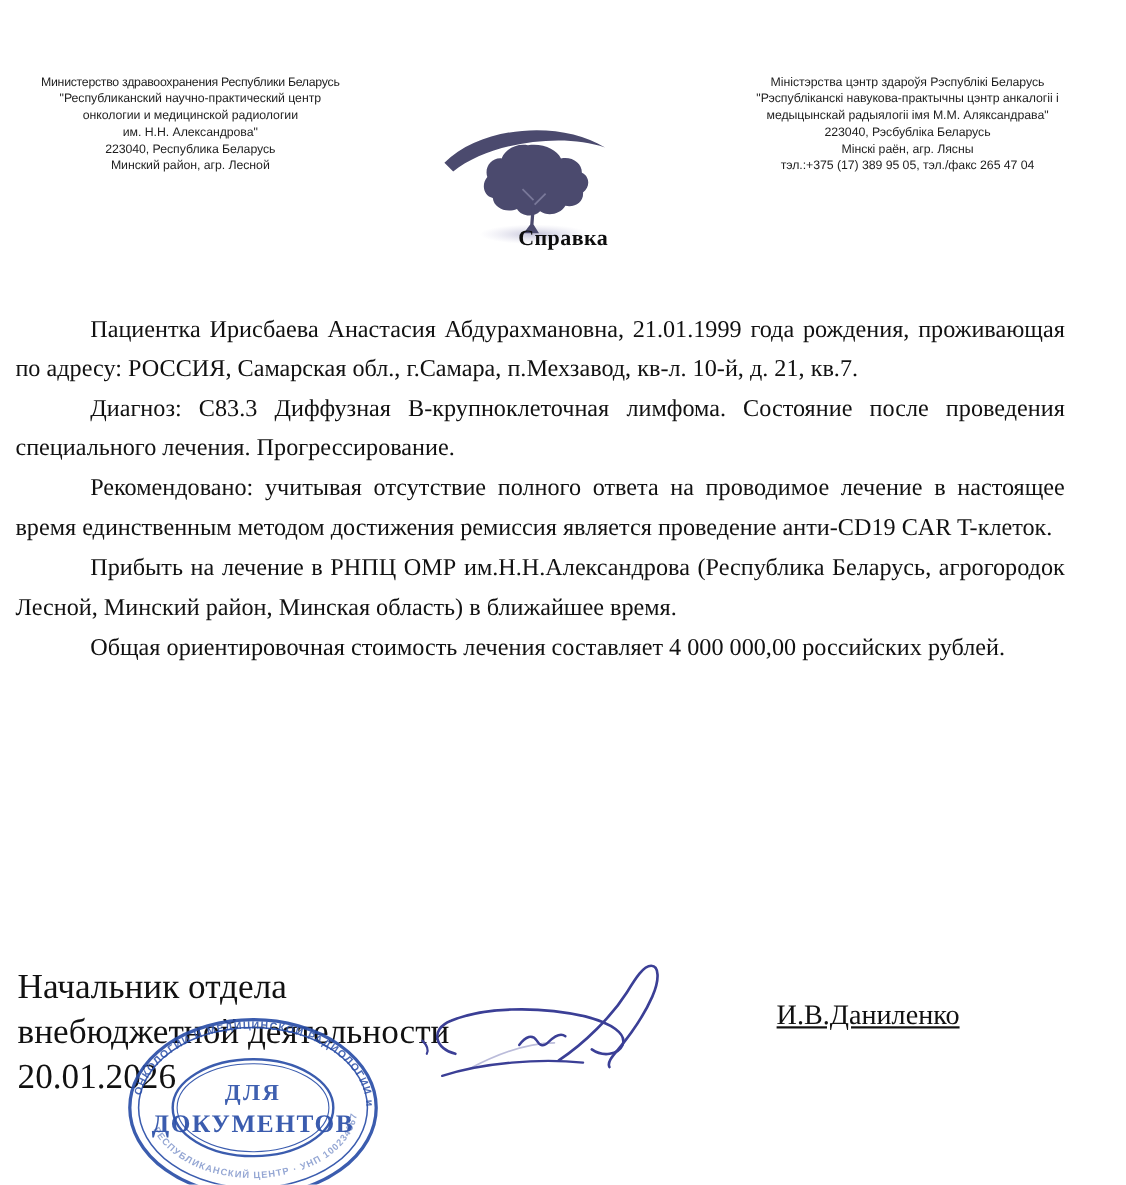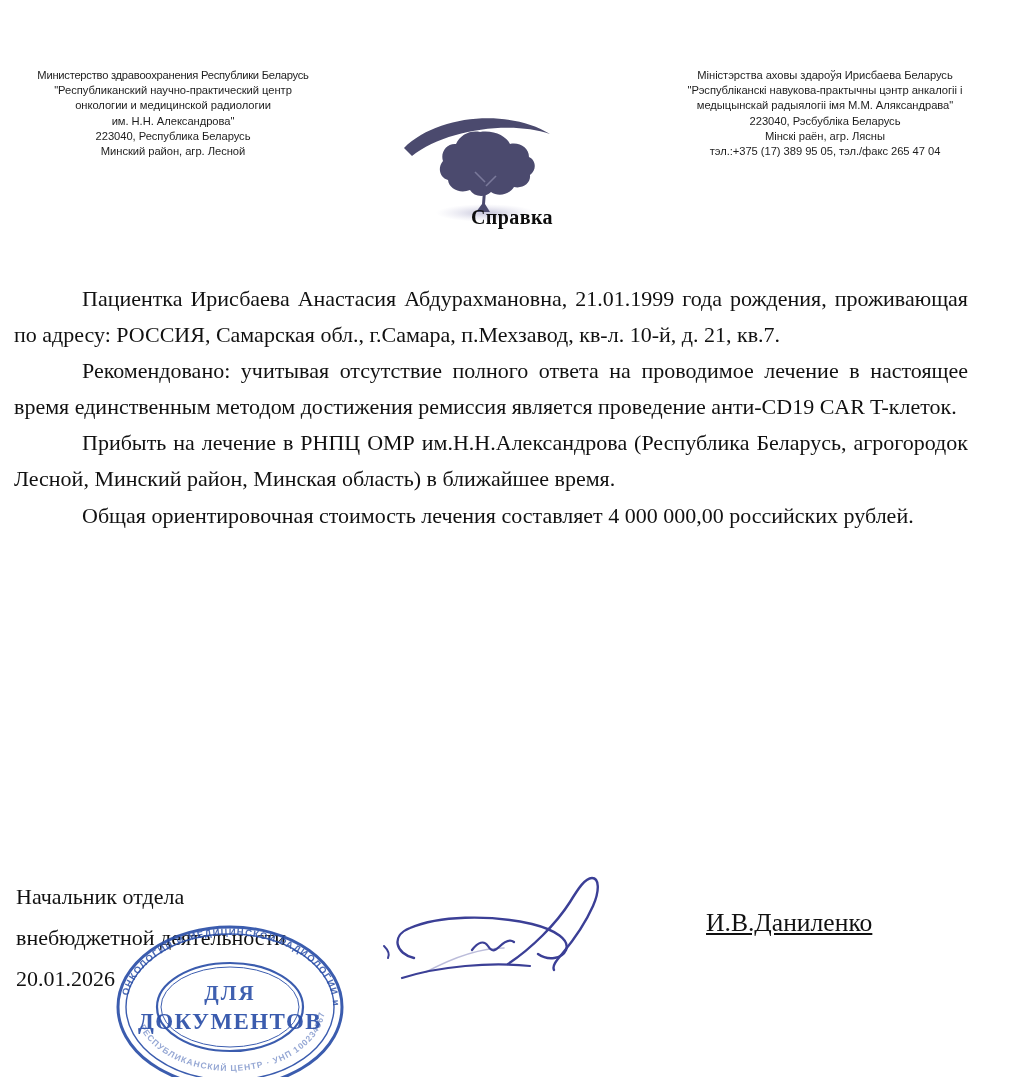--- a/index.html
+++ b/index.html
@@ -94,21 +94,21 @@
     text-align: justify;
     text-align-last: left;
   }
 
   
   .sign-block {
     position: absolute;
     left: 16px;
     top: 876px;
     width: 420px;
-    font-size: 22px;
+    font-size: 32px;
     line-height: 41px;
     color: #111111;
   }
   .sign-line { display: block; white-space: nowrap; }
 
   .signer-name {
     position: absolute;
     left: 706px;
     top: 908px;
     font-size: 25.6px;
@@ -159,21 +159,21 @@
     <div class="lh-block lh-left">
       <span class="lh-line">Министерство здравоохранения Республики Беларусь</span>
       <span class="lh-line">"Республиканский научно-практический центр</span>
       <span class="lh-line">онкологии и медицинской радиологии</span>
       <span class="lh-line">им. Н.Н. Александрова"</span>
       <span class="lh-line">223040, Республика Беларусь</span>
       <span class="lh-line">Минский район, агр. Лесной</span>
     </div>
 
     <div class="lh-block lh-right">
-      <span class="lh-line">Міністэрства аховы здароўя Ирисбаева Беларусь</span>
+      <span class="lh-line">Міністэрства цэнтр здароўя Рэспублікі Беларусь</span>
       <span class="lh-line">"Рэспубліканскі навукова-практычны цэнтр анкалогіі і</span>
       <span class="lh-line">медыцынскай радыялогіі імя М.М. Аляксандрава"</span>
       <span class="lh-line">223040, Рэсбубліка Беларусь</span>
       <span class="lh-line">Мінскі раён, агр. Лясны</span>
       <span class="lh-line">тэл.:+375 (17) 389 95 05, тэл./факс 265 47 04</span>
     </div>
 
     <div class="emblem">
       <svg viewBox="0 0 160 125" xmlns="http://www.w3.org/2000/svg" aria-hidden="true">
         <defs>
@@ -204,20 +204,21 @@
         <path d="M87 74 L77 64" stroke="#7a799a" stroke-width="1.6" fill="none"></path>
         <path d="M88 78 L98 68" stroke="#7a799a" stroke-width="1.6" fill="none"></path>
       </svg>
     </div>
   </div>
 
   <div class="doc-title">Справка</div>
 
   <div class="body-text">
     <p>Пациентка Ирисбаева Анастасия Абдурахмановна, 21.01.1999 года рождения, проживающая по адресу: РОССИЯ, Самарская обл., г.Самара, п.Мехзавод, кв-л. 10-й, д. 21, кв.7.</p>
+    <p>Диагноз: C83.3 Диффузная В-крупноклеточная лимфома. Состояние после проведения специального лечения. Прогрессирование.</p>
     <p>Рекомендовано: учитывая отсутствие полного ответа на проводимое лечение в настоящее время единственным методом достижения ремиссия является проведение анти-CD19 CAR T-клеток.</p>
     <p>Прибыть на лечение в РНПЦ ОМР им.Н.Н.Александрова (Республика Беларусь, агрогородок Лесной, Минский район, Минская область) в ближайшее время.</p>
     <p>Общая ориентировочная стоимость лечения составляет 4 000 000,00 российских рублей.</p>
   </div>
 
   <div class="sign-block">
     <span class="sign-line">Начальник отдела</span>
     <span class="sign-line">внебюджетной деятельности</span>
     <span class="sign-line">20.01.2026</span>
   </div>

